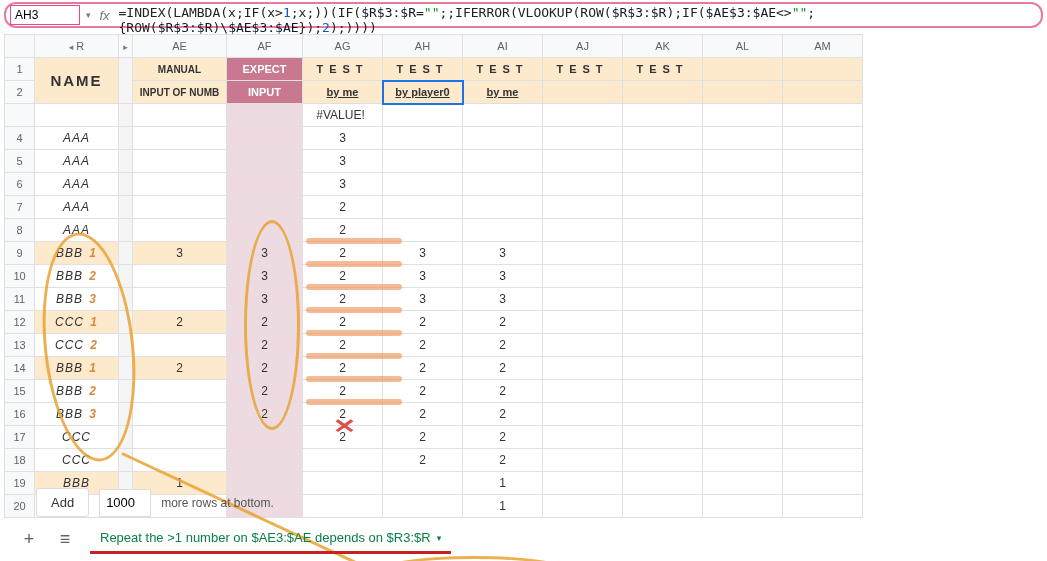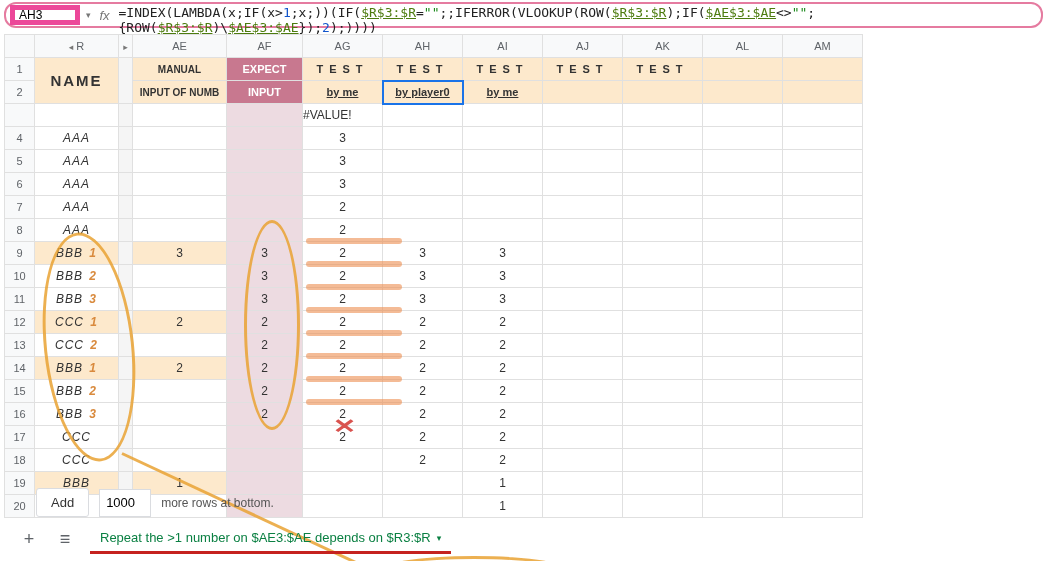--- a/index.html
+++ b/index.html
@@ -1,25 +1,25 @@
 <!DOCTYPE html>
 <html><head>
 <meta charset="utf-8">
 <style>
   * { box-sizing: border-box; margin: 0; padding: 0; }
   body { font-family: Arial, sans-serif; font-size: 13px; background: #fff; color: #222; width: 1047px; height: 561px; overflow: hidden; position: relative; }
 
   
   .formula-row { display: flex; align-items: center; height: 26px; border: 2px solid #e57ba0; border-radius: 12px; margin: 2px 4px 6px 4px; padding: 0 4px; gap: 6px; }
-  .name-box { width: 70px; height: 20px; border: 5px solid #ec4899; padding: 5px 4px; font-size: 12px; background: #fff; }
+  .name-box { width: 70px; height: 20px; border: 1px solid #ec4899; padding: 5px 4px; font-size: 12px; background: #fff; }
   .nb-caret { font-size: 9px; color: #777; }
   .fx-icon { font-style: italic; color: #777; font-size: 13px; width: 16px; text-align: center; }
   .formula-input { flex: 1; height: 20px; border: none; outline: none; font-family: Consolas, monospace; font-size: 13px; }
   .formula-input .str { color: #1a8a1a; }
-  .formula-input .ref { color: #4d7c0f; text-decoration: underline; }
+  .formula-input .ref { color: #0f172a; }
   .formula-input .num { color: #1155cc; }
 
   
   .grid { position: relative; margin-left: 4px; }
   table { border-collapse: collapse; table-layout: fixed; }
   th, td { border: 1px solid #e0e0e0; height: 23px; text-align: center; font-size: 12px; font-weight: normal; color: #333; overflow: hidden; white-space: nowrap; }
   th.colhead { background: #f8f9fa; color: #5f6368; font-size: 11px; height: 22px; }
   th.rowhead { background: #f8f9fa; color: #5f6368; font-size: 11px; width: 30px; }
   .corner { width: 30px; background: #f8f9fa; }
   .col-arrow { font-size: 9px; color: #777; }
@@ -138,21 +138,21 @@
   <td class="hdr-sub"></td>
   <td class="hdr-sub"></td>
   <td class="hdr-sub"></td>
 </tr>
         <tr style="height:8px; font-size:7px; color:#888;">
           <th class="rowhead" style="height:8px;"></th>
           <td></td>
           <td class="gap"></td>
           <td></td>
           <td class="col-expect"></td>
-          <td style="text-align:left; padding-right:4px;">#VALUE!</td>
+          <td style="text-align:center; padding-right:4px;">#VALUE!</td>
           <td></td>
           <td></td>
           <td></td>
           <td></td>
           <td></td>
           <td></td>
         </tr>
         <tr>
           <th class="rowhead">4</th>
     <td class="data name-cell">AAA </td>

